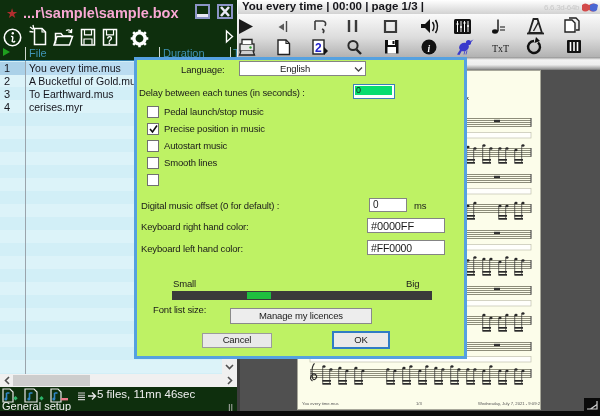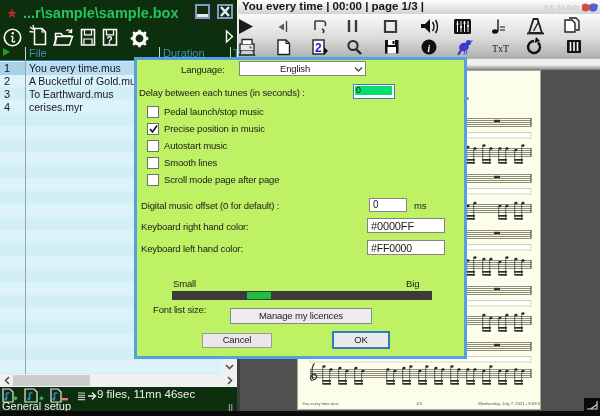--- a/index.html
+++ b/index.html
@@ -7,21 +7,21 @@
        font-family:"Liberation Sans",sans-serif;background:#505050;}
   .abs{position:absolute;}
 </style>
 </head>
 <body>
 <div id="app">
 
   <div class="abs" style="left:0;top:0;width:237px;height:416px;background:#0e2f0d;">
 
     <div class="abs" style="left:6px;top:5px;color:#ae2e2e;font-size:13.5px;">★</div>
-    <div class="abs" style="left:23px;top:5px;color:#22c55e;font-weight:bold;font-size:14.5px;letter-spacing:0px;">...r\sample\sample.box</div>
+    <div class="abs" style="left:23px;top:5px;color:#f9a8d4;font-weight:bold;font-size:14.5px;letter-spacing:0px;">...r\sample\sample.box</div>
 
     <div class="abs" style="left:195px;top:4px;width:15px;height:15px;border:2px solid #8b94c6;"></div>
     <div class="abs" style="left:197px;top:14px;width:11px;height:3px;background:#e8e8f4;"></div>
     <svg class="abs" style="left:217px;top:4px;" width="16" height="15">
       <rect x="1" y="1" width="14" height="13" fill="none" stroke="#8b94c6" stroke-width="2"></rect>
       <path d="M4 3 L12 12 M12 3 L4 12" stroke="#e8e8f4" stroke-width="2.6"></path>
     </svg>
 
     <svg class="abs" style="left:0px;top:24px;" width="237" height="24" fill="none" stroke="#fff" stroke-width="1.6">
 
@@ -143,21 +143,21 @@
         <path d="M49 1 h7 l3 3 v10 h-10 z" fill="#0e2f0d" stroke="#e8e8e8" stroke-width="1.2"></path>
         <path d="M52.5 5 v6 M52.5 5 h3" stroke="#2f86c8" stroke-width="1.6"></path>
           <circle cx="51.8" cy="11" r="1.5" fill="#2f86c8"></circle>
         <rect x="59" y="10" width="7" height="2.4" fill="#e87a8a"></rect>
 
         <g stroke="#c9c9c9" stroke-width="1.1">
           <path d="M76 5 h7 M76 7.2 h7 M76 9.4 h7 M76 11.6 h7"></path>
         </g>
         <path d="M86 8 h7 M90 4.5 L93.5 8 L90 11.5" stroke="#e8e8e8" stroke-width="1.4" fill="none"></path>
       </svg>
-      <div class="abs" style="left:97px;top:1px;color:#f0f0f0;font-size:11.5px;">9 files, 11mn 46sec</div>
+      <div class="abs" style="left:97px;top:1px;color:#f0f0f0;font-size:11.5px;">5 files, 11mn 46sec</div>
       <div class="abs" style="left:2px;top:13px;color:#f0f0f0;font-size:11px;">General setup</div>
       <div class="abs" style="left:228px;top:16px;color:#c0c0c0;font-size:10px;">||</div>
     </div>
   </div>
 
   <div class="abs" style="left:237px;top:0;width:363px;height:416px;background:#505050;">
 
     <div class="abs" style="left:0;top:0;width:363px;height:14px;background:linear-gradient(#ffffff,#d2d2d2);border-left:1px solid #fff;"></div>
     <div class="abs" style="left:5px;top:0px;color:#15151a;font-weight:bold;font-size:11.5px;">You every time | 00:00 | page 1/3 |</div>
     <div class="abs" style="left:307px;top:3px;color:#c8c8c8;font-size:8px;letter-spacing:-0.3px;">6.6.3d-64b</div>
@@ -686,21 +686,20 @@
       <svg width="11" height="11">
           <path d="M2 5 l2.5 3 L9 1.5" stroke="#111" stroke-width="1.6" fill="none"></path>
         </svg>
     </div>
     <div class="abs" style="left:27px;top:63px;">Precise position in music</div>
     <div class="abs" style="left:10px;top:80px;width:11.5px;height:11.5px;background:#fff;border:1px solid #707070;"></div>
     <div class="abs" style="left:27px;top:80px;">Autostart music</div>
     <div class="abs" style="left:10px;top:97px;width:11.5px;height:11.5px;background:#fff;border:1px solid #707070;"></div>
     <div class="abs" style="left:27px;top:97px;text-align:right;">Smooth lines</div>
     <div class="abs" style="left:10px;top:114px;width:11.5px;height:11.5px;background:#fff;border:1px solid #707070;"></div>
-    <div class="abs" style="left:27px;top:114px;">Scroll mode page after page</div>
 
     <div class="abs" style="left:4px;top:140px;">Digital music offset (0 for default) :</div>
     <div class="abs" style="left:232px;top:138px;width:38px;height:14px;background:#fff;border:1px solid #848484;">
       <div class="abs" style="left:3px;top:0px;font-size:10px;">0</div>
     </div>
     <div class="abs" style="left:277px;top:140px;">ms</div>
 
     <div class="abs" style="left:4px;top:161px;">Keyboard right hand color:</div>
     <div class="abs" style="left:230px;top:158px;width:78px;height:15px;background:#fff;border:1px solid #848484;">
       <div class="abs" style="left:3px;top:1px;font-size:11px;">#0000FF</div>

